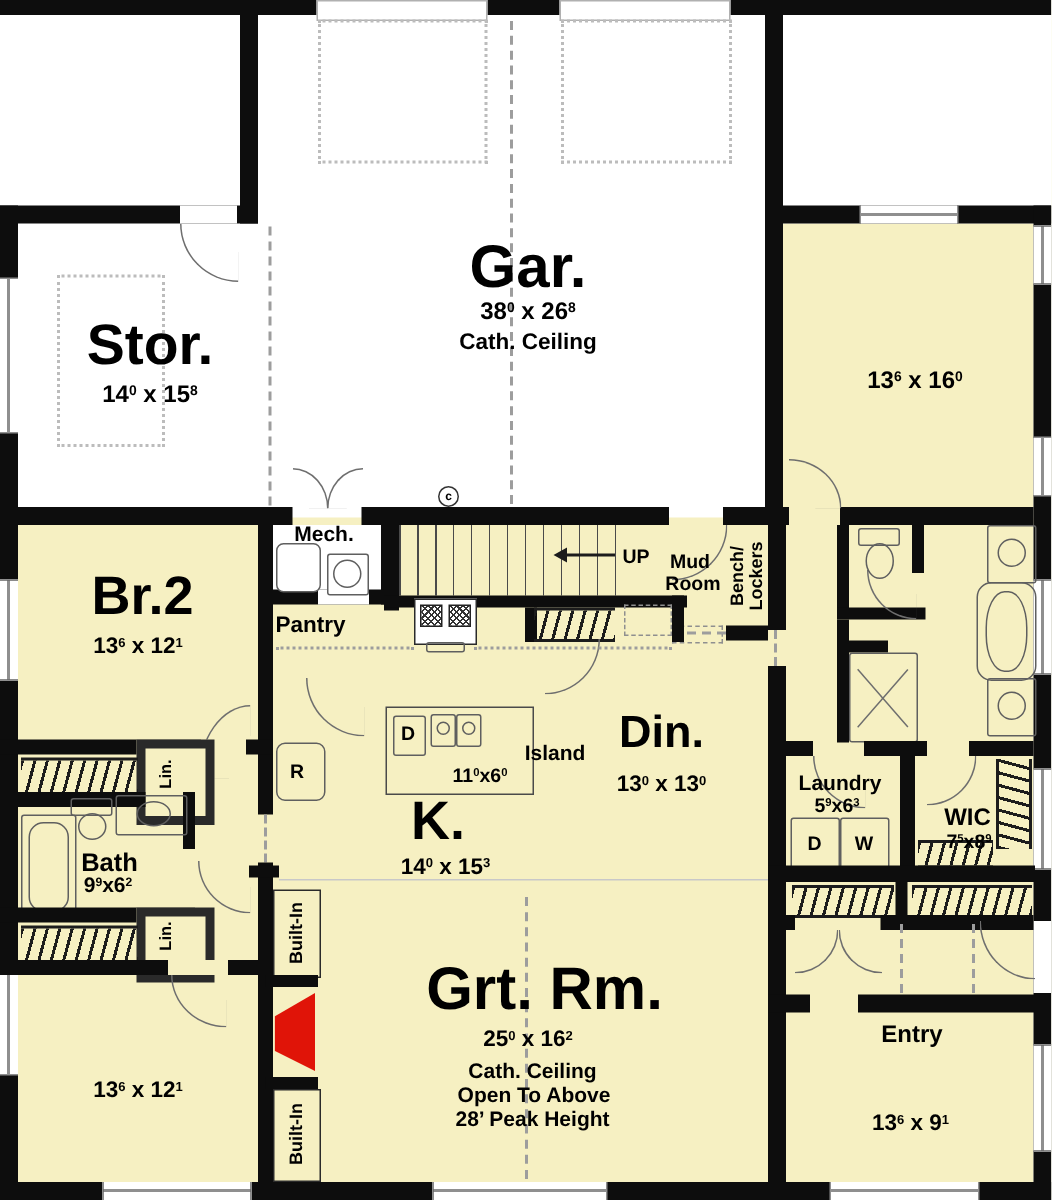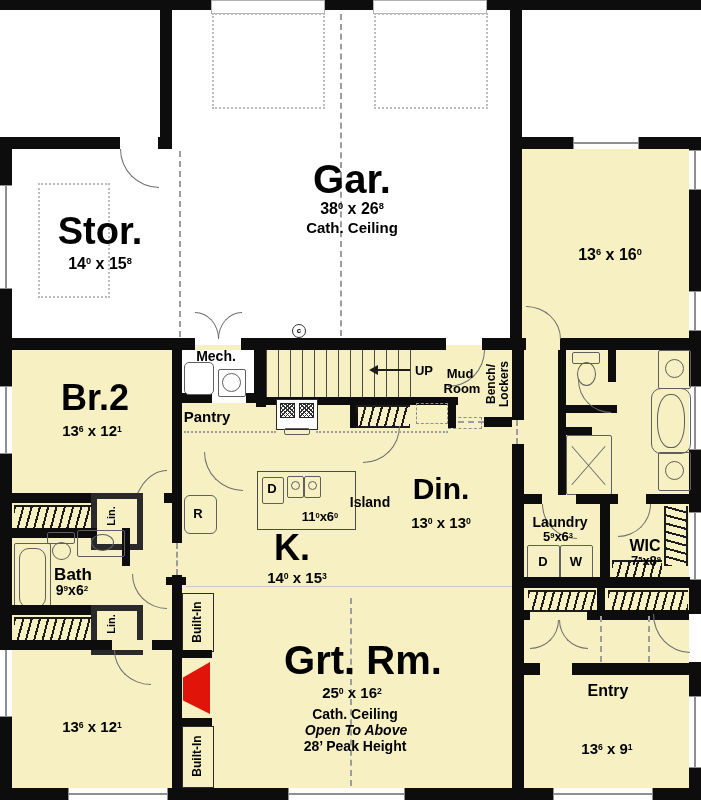--- a/index.html
+++ b/index.html
@@ -275,20 +275,20 @@
   <div class="label" style="left:646px;top:561px;font-size:13px;"><span>7</span><sup>5</sup><span>x8</span><sup>9</sup></div>
 
   <div class="label" style="left:73px;top:575px;font-size:17px;">Bath</div>
   <div class="label" style="left:72px;top:590px;font-size:14px;"><span>9</span><sup>9</sup><span>x6</span><sup>2</sup></div>
 
   <div class="label" style="left:92px;top:727px;font-size:15px;"><span>13</span><sup>6</sup><span> x 12</span><sup>1</sup></div>
 
   <div class="label" style="left:363px;top:660px;font-size:40px;">Grt. Rm.</div>
   <div class="label" style="left:352px;top:693px;font-size:15px;"><span>25</span><sup>0</sup><span> x 16</span><sup>2</sup></div>
   <div class="label" style="left:355px;top:714px;font-size:14px;">Cath. Ceiling</div>
-  <div class="label" style="left:356px;top:730px;font-size:14px;font-style:italic;">Open To Above</div>
+  <div class="label" style="left:356px;top:730px;font-size:14px;">Open To Above</div>
   <div class="label" style="left:355px;top:746px;font-size:14px;">28’ Peak Height</div>
 
   <div class="label" style="left:608px;top:643px;font-size:16px;margin-top:48px;">Entry</div>
 
   <div class="label" style="left:607px;top:749px;font-size:15px;"><span>13</span><sup>6</sup><span> x 9</span><sup>1</sup></div>
 
 </div>
 
 </body></html>

